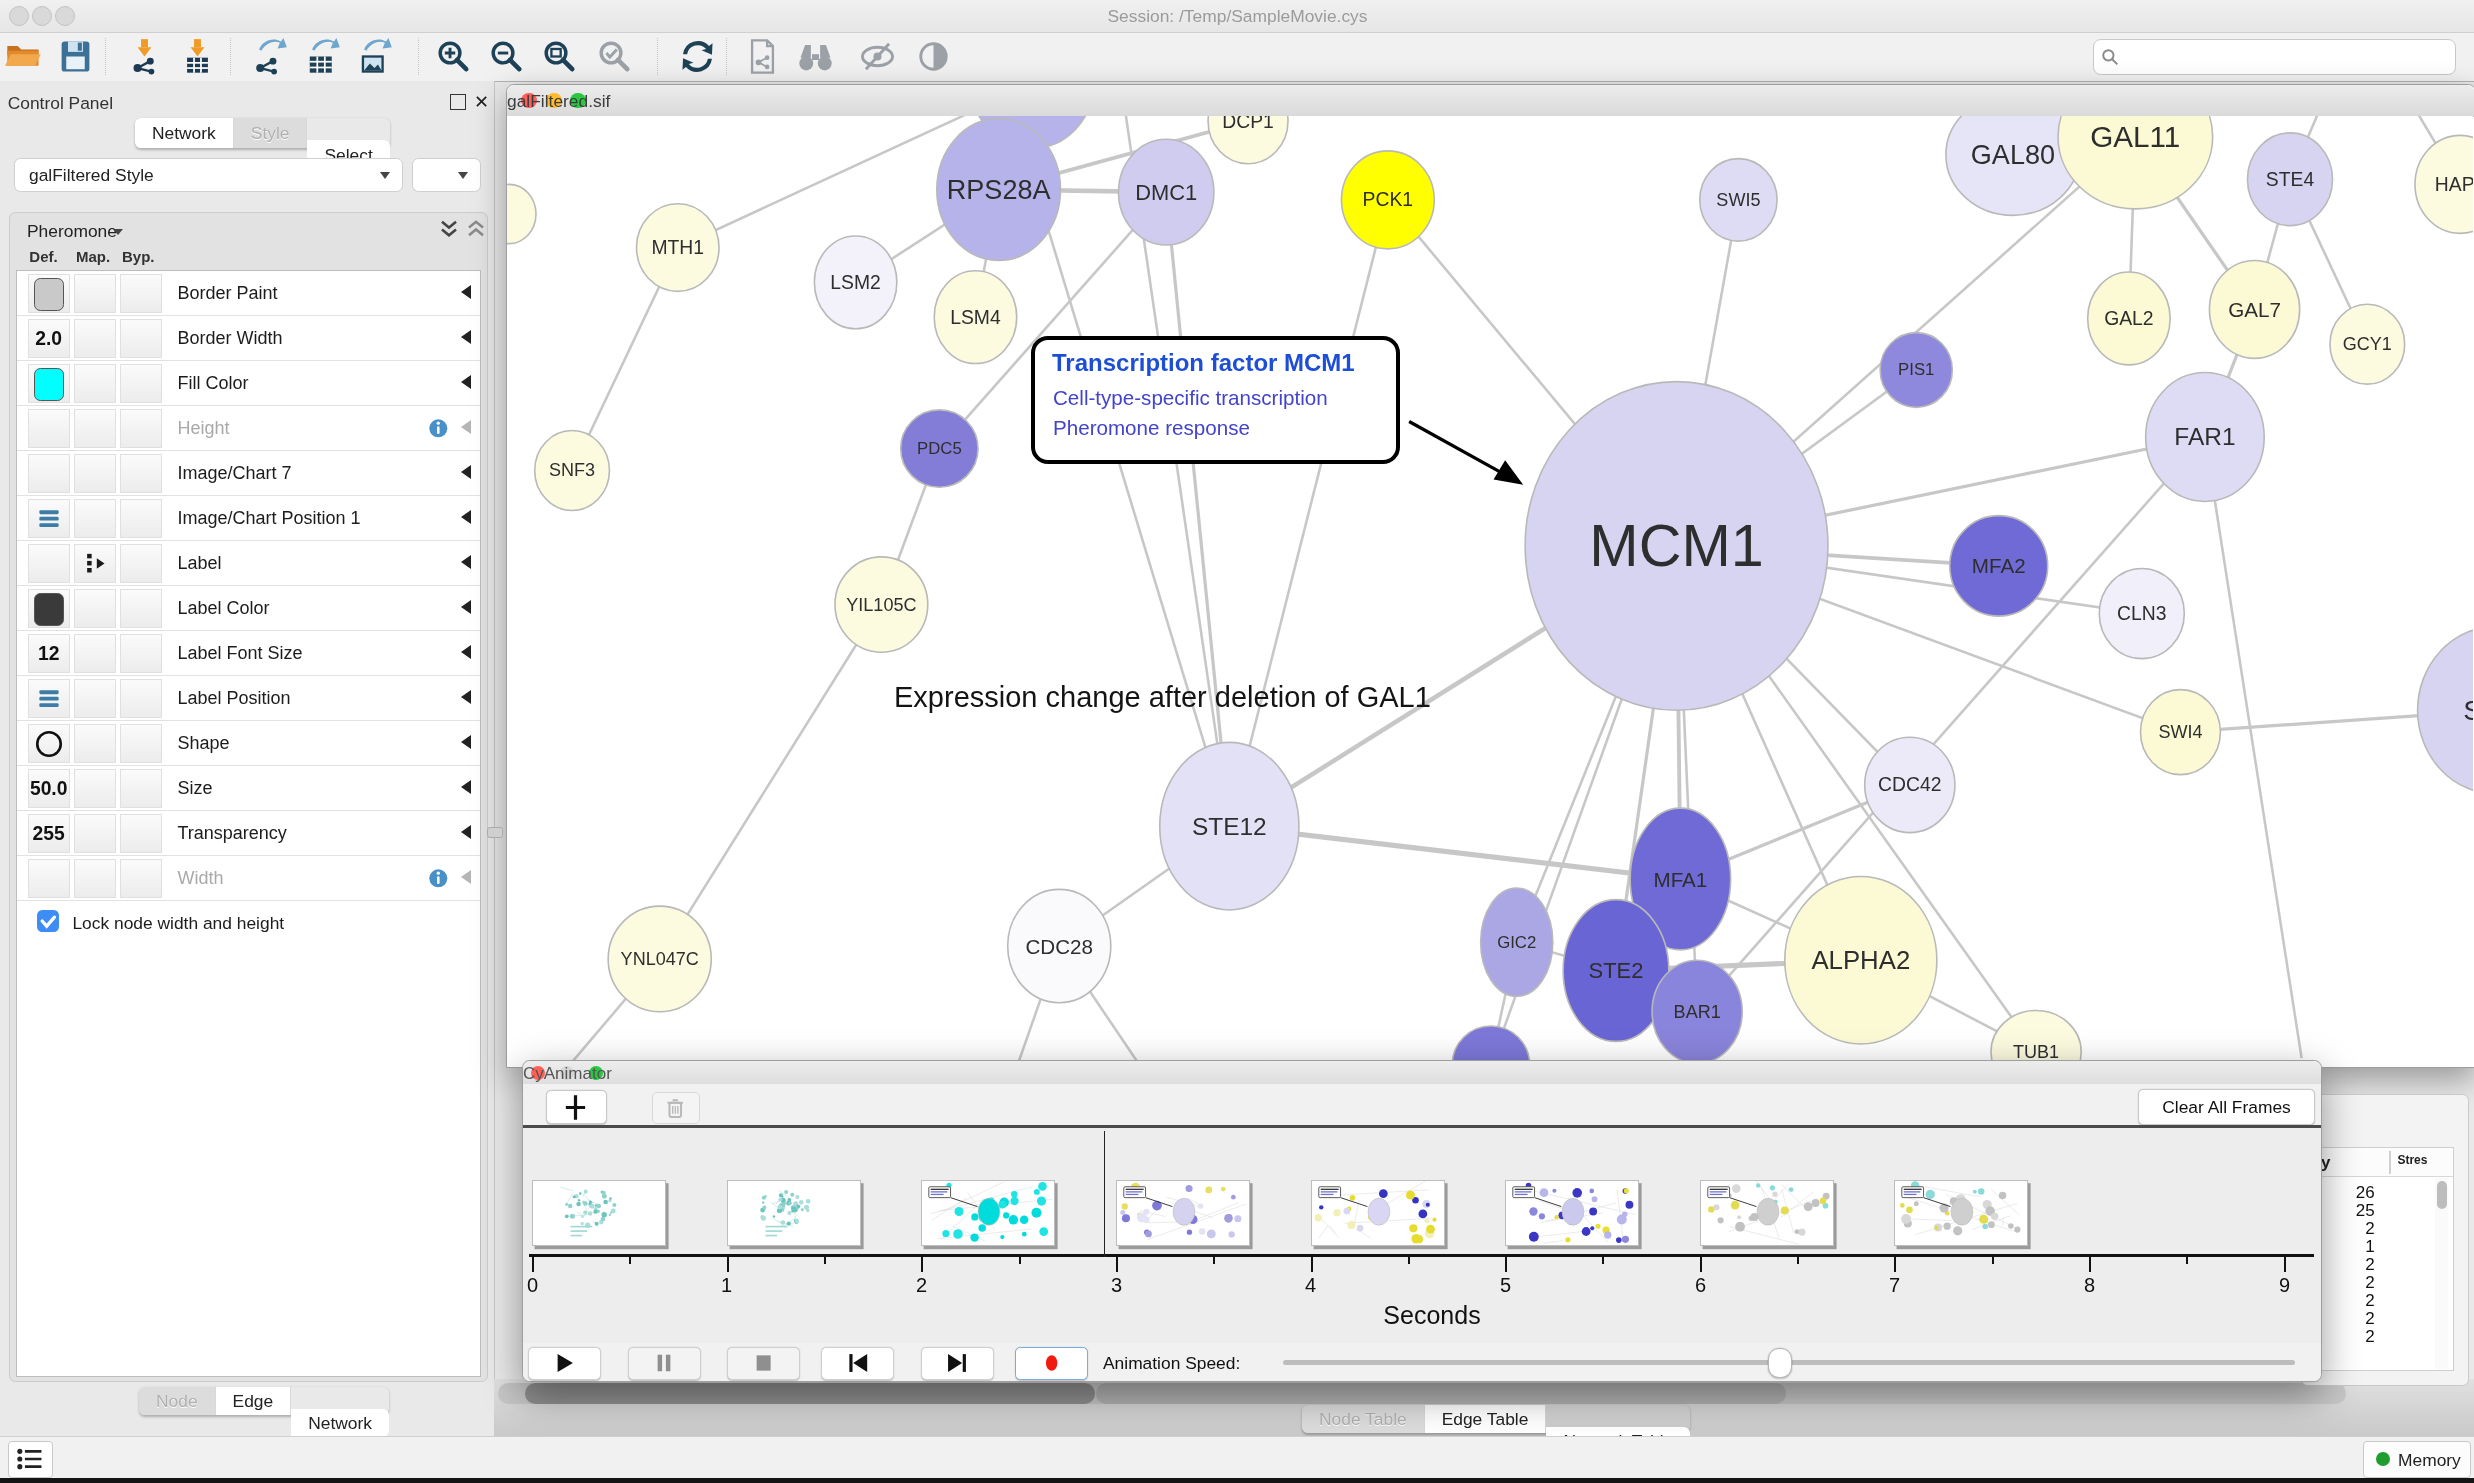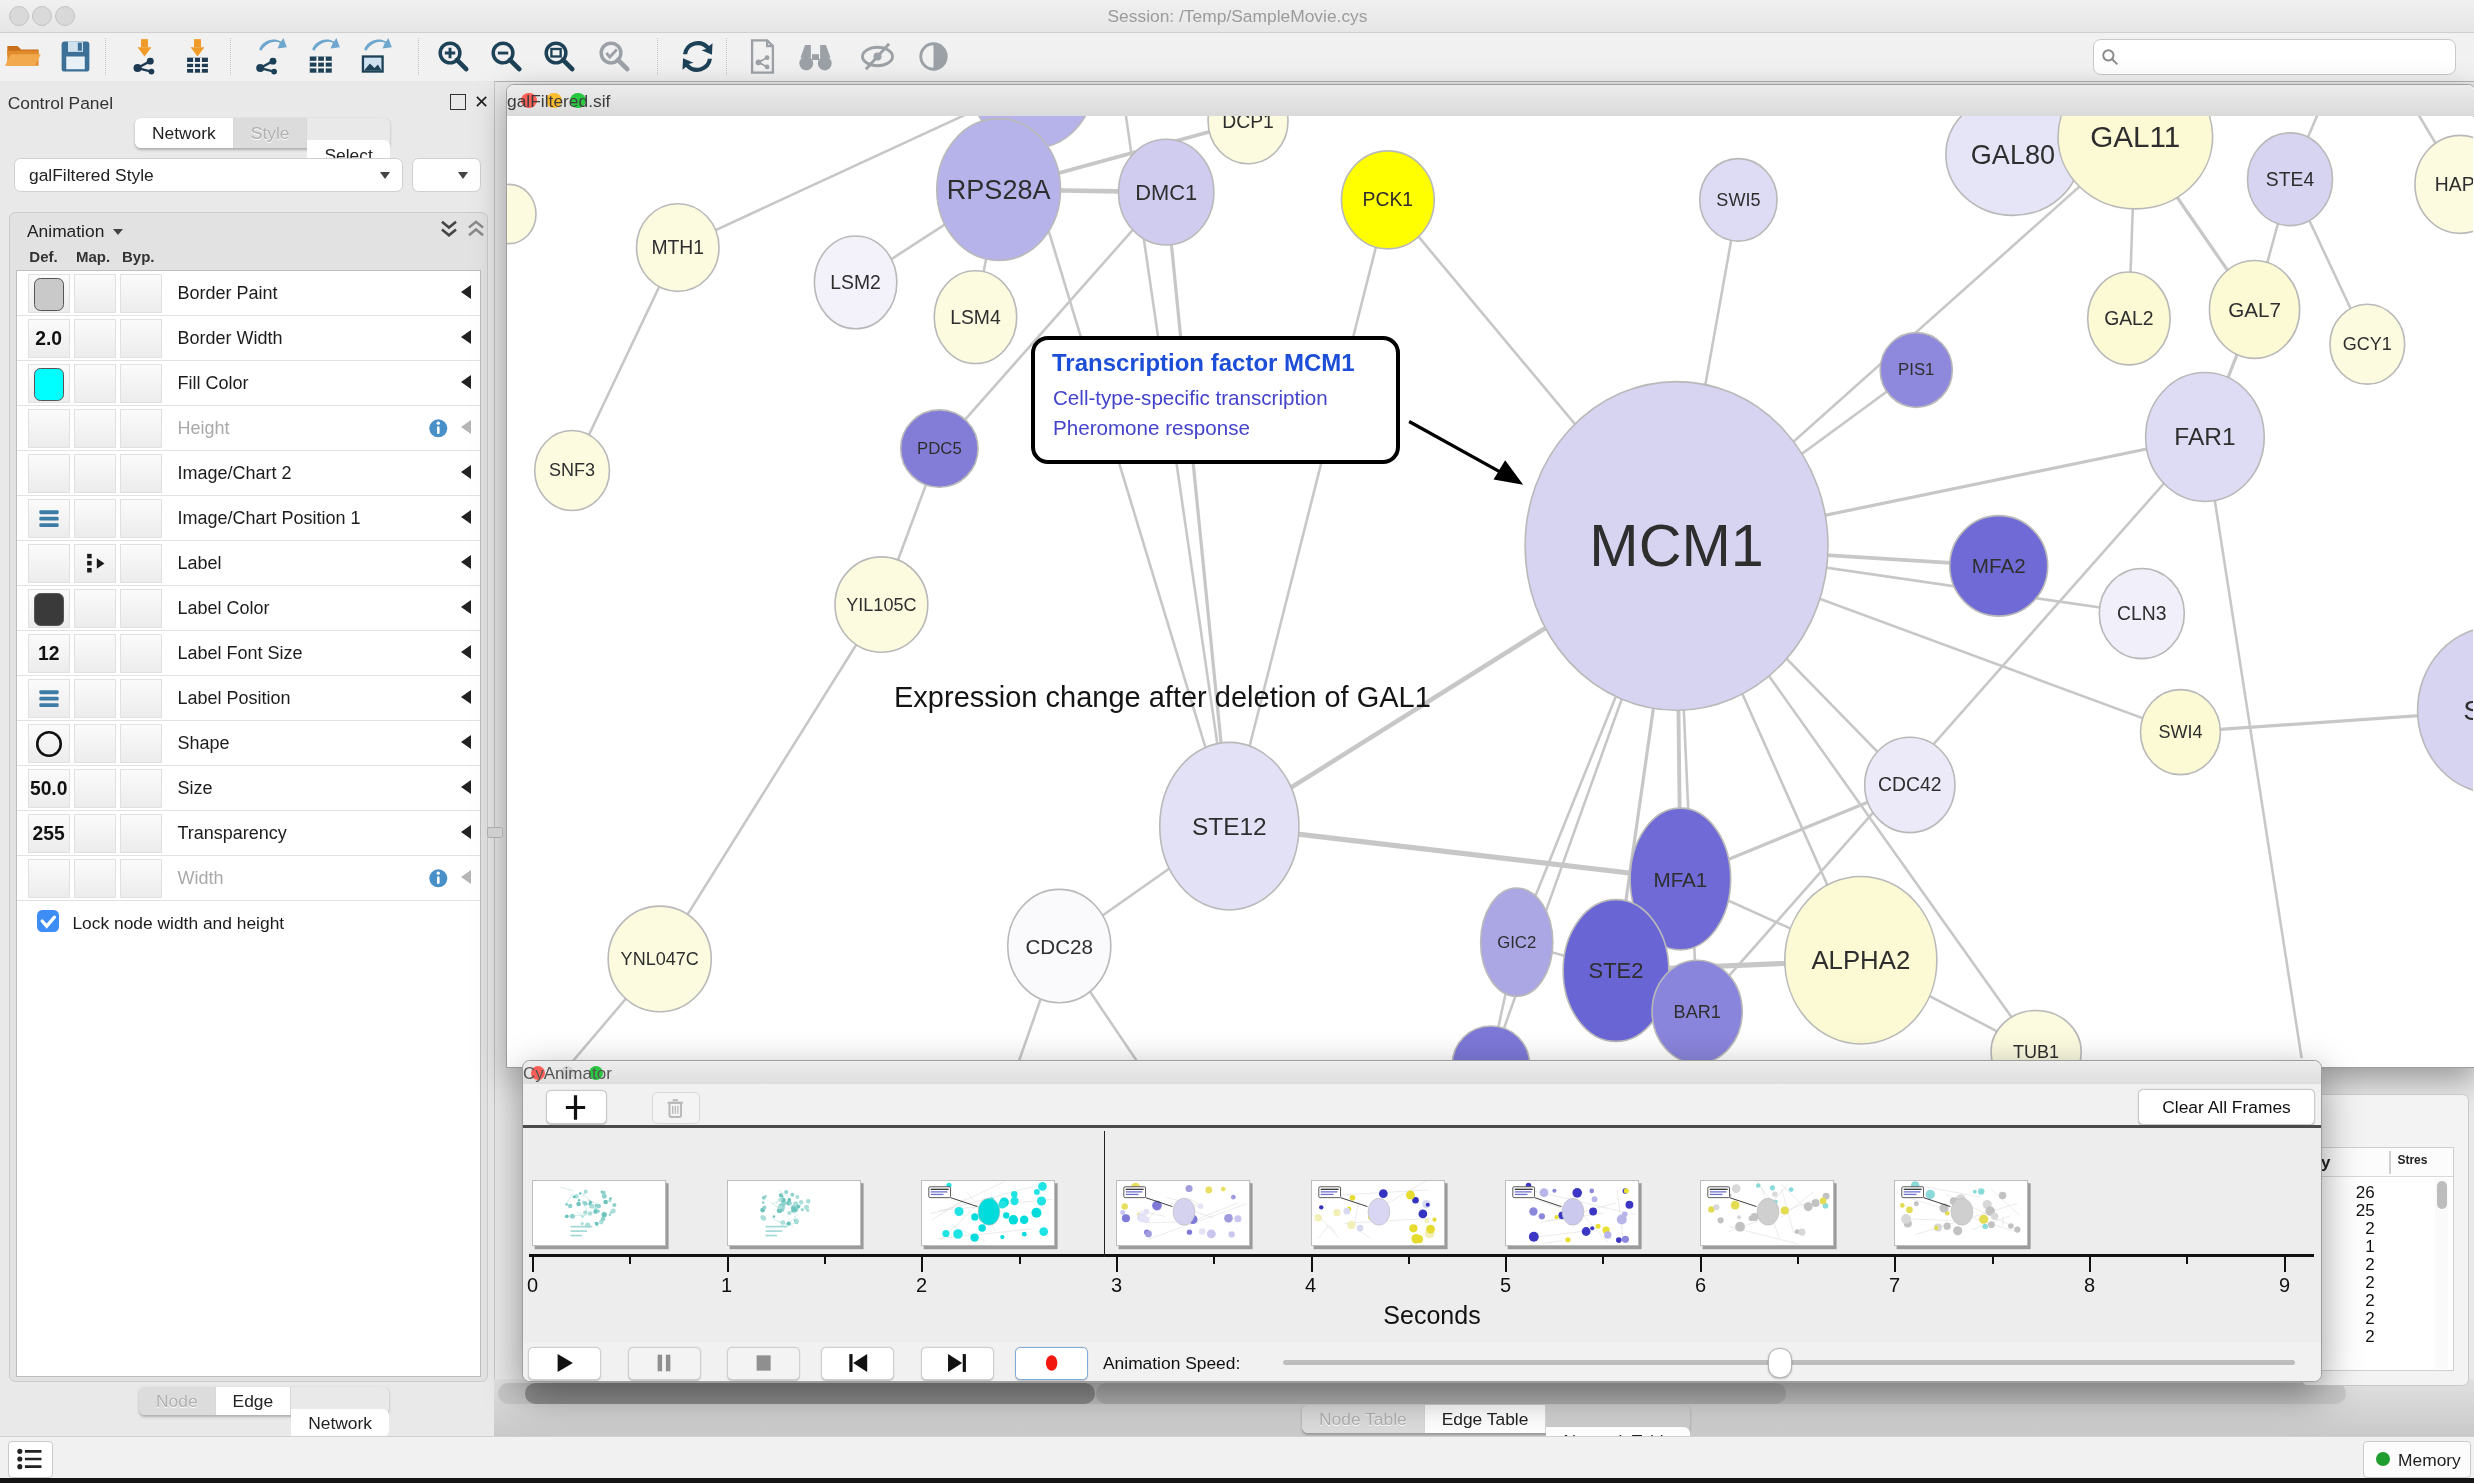--- a/index.html
+++ b/index.html
@@ -303,21 +303,21 @@
       </div>
     <div id="style-combo">
       <span class="txt">galFiltered Style</span>
       <span class="combo-arrow"></span>
     </div>
     <div id="style-menu-btn">
       <span class="combo-arrow"></span>
     </div>
     <div id="props-card">
       <div id="props-header">
-        <span id="props-title">Animation</span>
+        <span id="props-title">Pheromone</span>
         <span id="props-tri"></span>
         <span id="chev-down">
           <svg width="22" height="23" viewBox="0 0 34 36">
               <path d="M6 6l11 9 11-9M6 18l11 9 11-9" fill="none" stroke="#444" stroke-width="4"></path>
             </svg>
         </span>
         <span id="chev-up">
           <svg width="22" height="23" viewBox="0 0 34 36">
               <path d="M6 15l11-9 11 9M6 27l11-9 11 9" fill="none" stroke="#8a8a8a" stroke-width="4"></path>
             </svg>
@@ -365,21 +365,21 @@
                 <circle cx="16" cy="16" r="14" fill="#4a90c8"></circle>
                 <rect x="14" y="13" width="4" height="12" rx="2" fill="#fff"></rect>
                 <circle cx="16" cy="8" r="2.6" fill="#fff"></circle>
               </svg></div>
             <div class="parrow"></div>
           </div>
           <div class="prow">
             <div class="pcell c1"></div>
             <div class="pcell c2"></div>
             <div class="pcell c3"></div>
-            <div class="plabel">Image/Chart 2</div>
+            <div class="plabel">Image/Chart 7</div>
             <div class="parrow"></div>
           </div>
           <div class="prow">
             <div class="pcell c1">
               <svg style="position:absolute;left:9px;top:9px" width="22" height="19.3" viewBox="0 0 34 30">
                 <g fill="#3d7ca6">
                   <rect x="2" y="2" width="30" height="6" rx="2"></rect>
                   <rect x="2" y="12" width="30" height="6" rx="2"></rect>
                   <rect x="2" y="22" width="30" height="6" rx="2"></rect>
                 </g>

